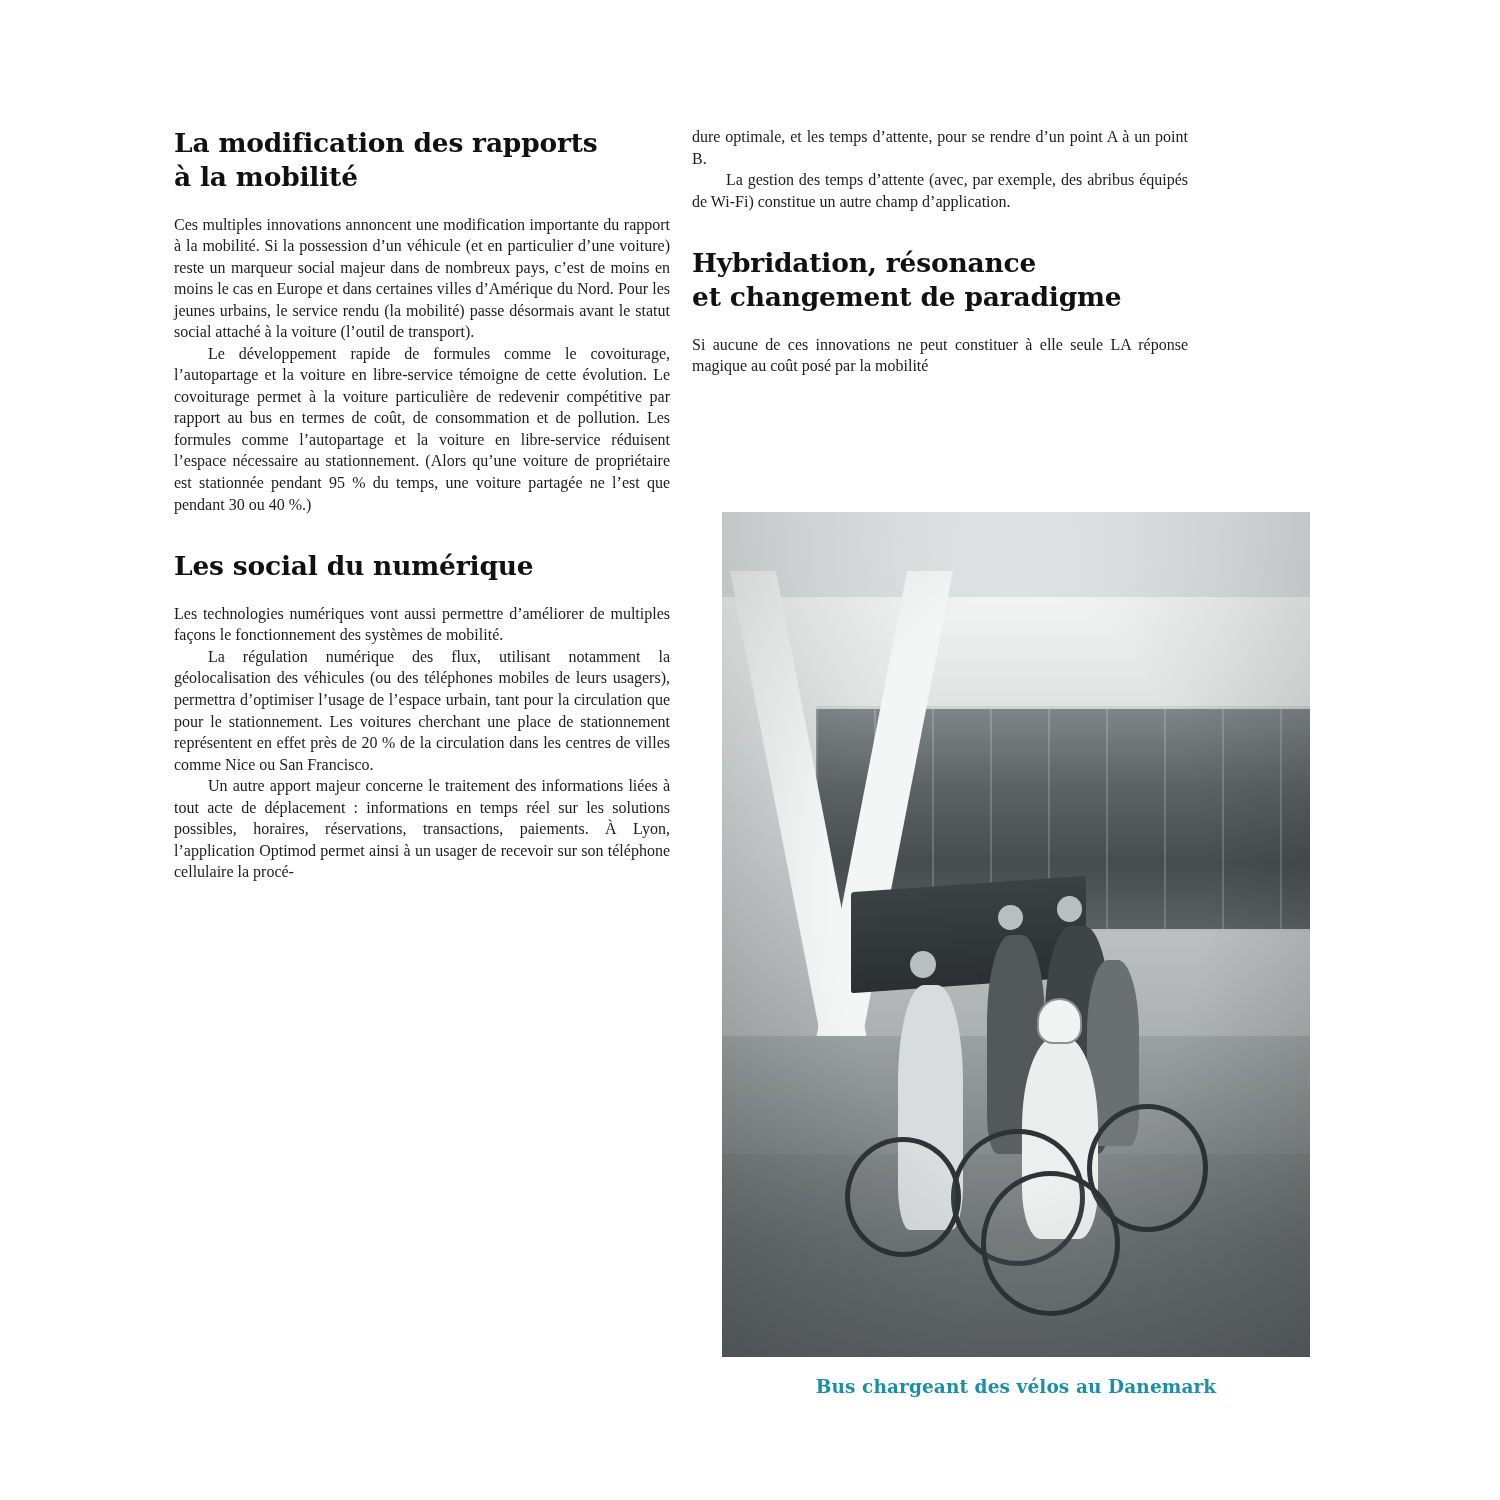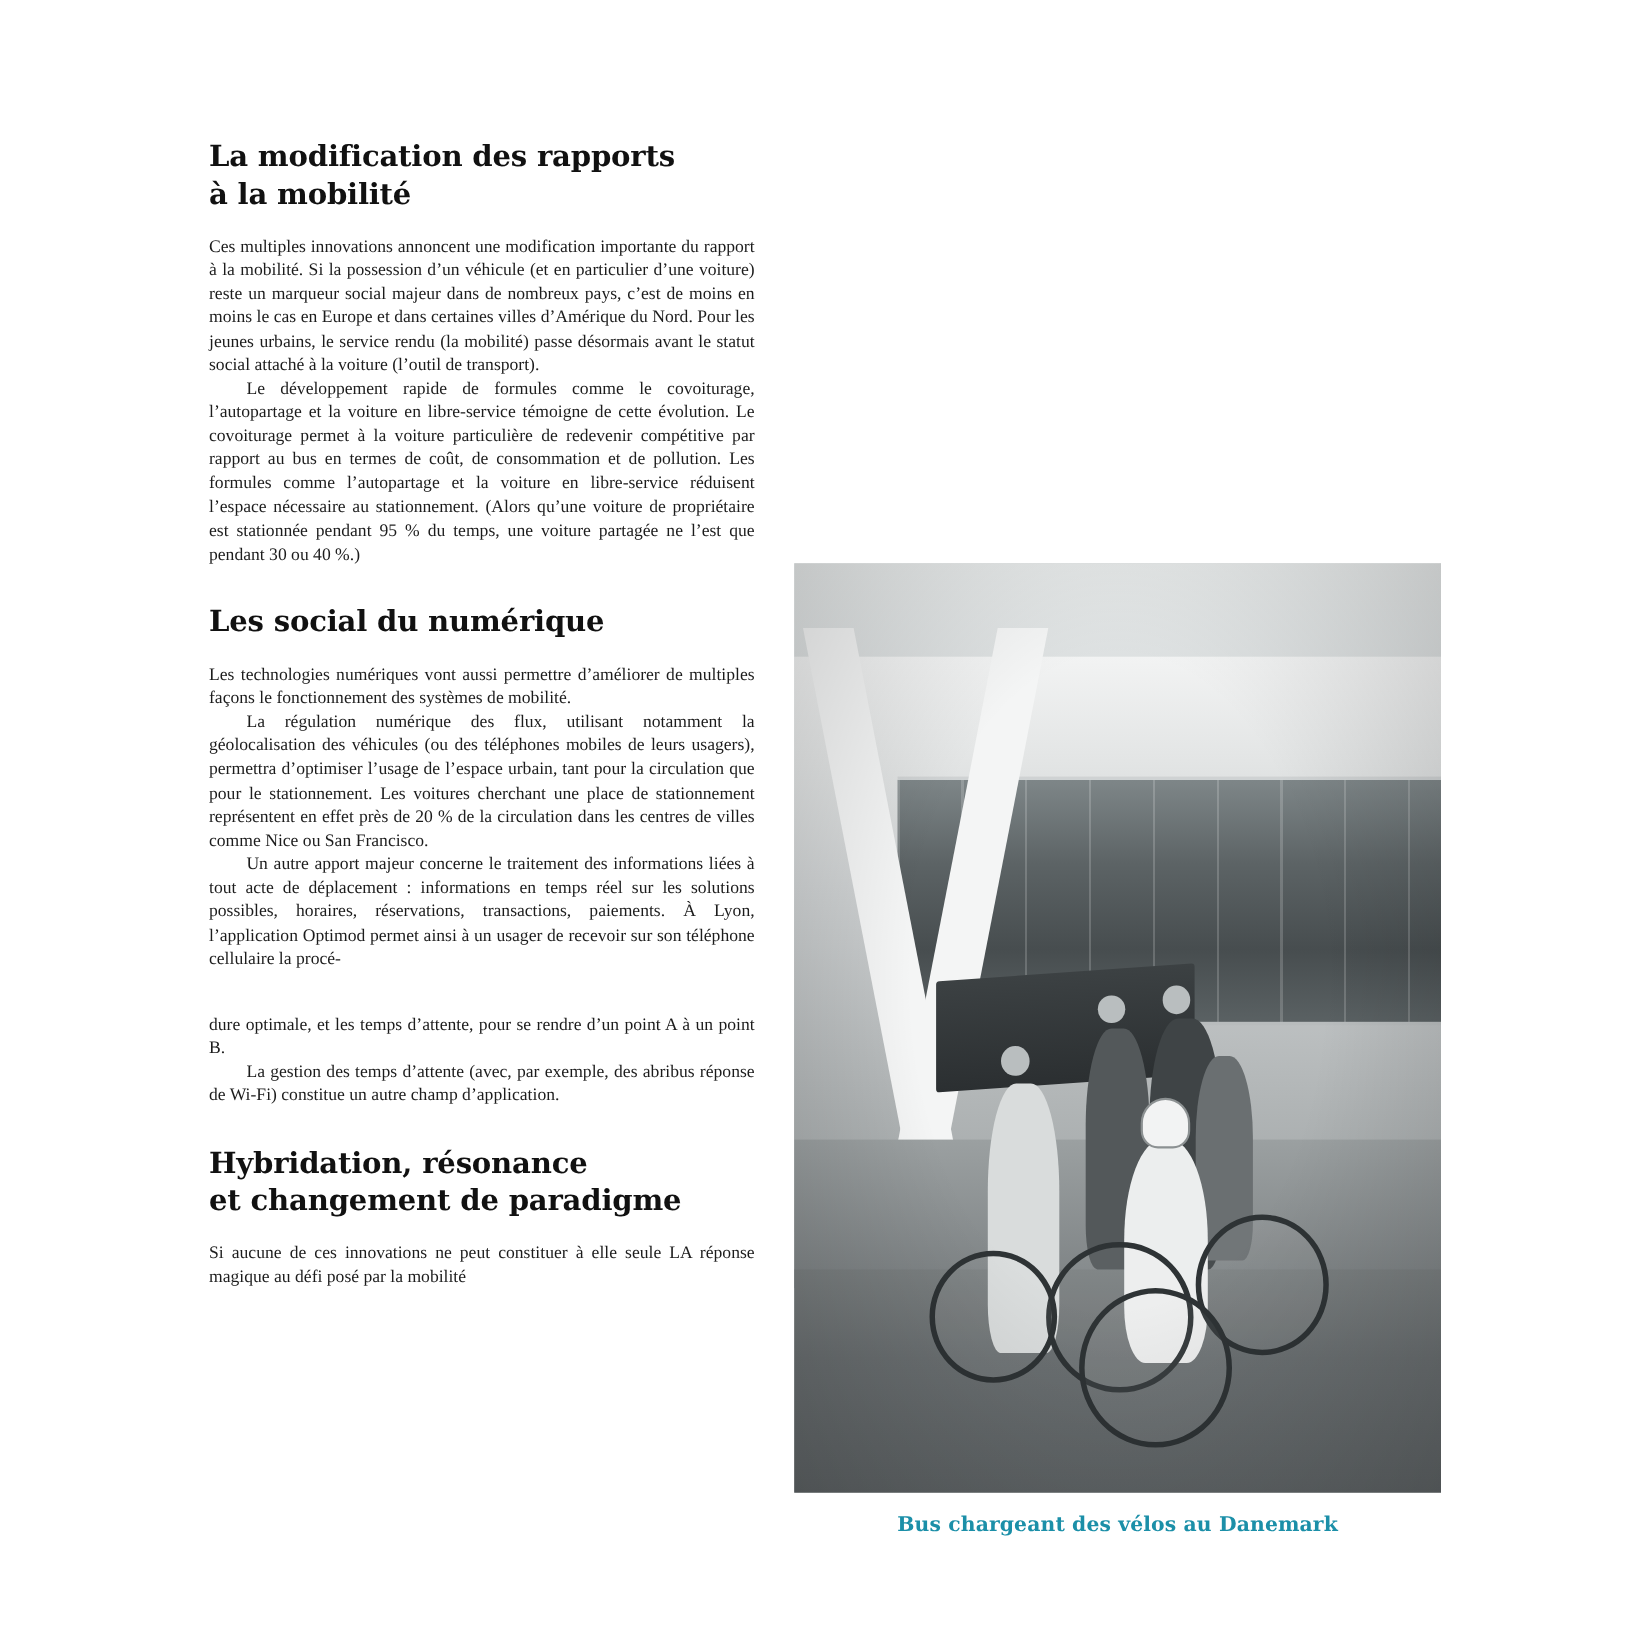--- a/index.html
+++ b/index.html
@@ -11,26 +11,25 @@
     position: relative;
     width: 1500px;
     height: 1500px;
     background: #ffffff;
     font-family: "Liberation Serif", serif;
     color: #1a1a1a;
     overflow: hidden;
   }
   .columns {
     position: absolute;
-    left: 190px;
+    left: 174px;
     top: 126px;
     width: 1120px;
     display: flex;
-    gap: 38px;
-    flex-direction: column;
+    gap: 22px;
   }
   .col {
     width: 496px;
   }
   h2.section-title {
     font-family: "DejaVu Serif", serif;
     font-weight: bold;
     font-size: 26.5px;
     line-height: 1.28;
     letter-spacing: -0.2px;
@@ -211,30 +210,30 @@
 
       <h2 class="section-title">Les social du numérique</h2>
 
       <p class="body">Les technologies numériques vont aussi permettre d’améliorer de multiples façons le fonctionnement des systèmes de mobilité.</p>
       <p class="body indent">La régulation numérique des flux, utilisant notamment la géolocalisation des véhicules (ou des téléphones mobiles de leurs usagers), permettra d’optimiser l’usage de l’espace urbain, tant pour la circulation que pour le stationnement. Les voitures cherchant une place de stationnement représentent en effet près de 20 % de la circulation dans les centres de villes comme Nice ou San Francisco.</p>
       <p class="body indent">Un autre apport majeur concerne le traitement des informations liées à tout acte de déplacement : informations en temps réel sur les solutions possibles, horaires, réservations, transactions, paiements. À Lyon, l’application Optimod permet ainsi à un usager de recevoir sur son téléphone cellulaire la procé-</p>
     </div>
 
     <div class="col">
       <p class="body">dure optimale, et les temps d’attente, pour se rendre d’un point A à un point B.</p>
-      <p class="body indent">La gestion des temps d’attente (avec, par exemple, des abribus réponse de Wi-Fi) constitue un autre champ d’application.</p>
+      <p class="body indent">La gestion des temps d’attente (avec, par exemple, des abribus équipés de Wi-Fi) constitue un autre champ d’application.</p>
 
       <div class="gap-lg"></div>
 
       <h2 class="section-title">
         <span>Hybridation, résonance</span><br>
         <span>et changement de paradigme</span>
       </h2>
 
-      <p class="body">Si aucune de ces innovations ne peut constituer à elle seule LA réponse magique au défi posé par la mobilité</p>
+      <p class="body">Si aucune de ces innovations ne peut constituer à elle seule LA réponse magique au coût posé par la mobilité</p>
     </div>
   </div>
 
   <figure class="figure" style="margin:0;">
     <div class="photo">
       <div class="ph-sky"></div>
       <div class="ph-bus"></div>
       <div class="ph-windows"></div>
       <div class="ph-v">
         <span class="v1"></span>

